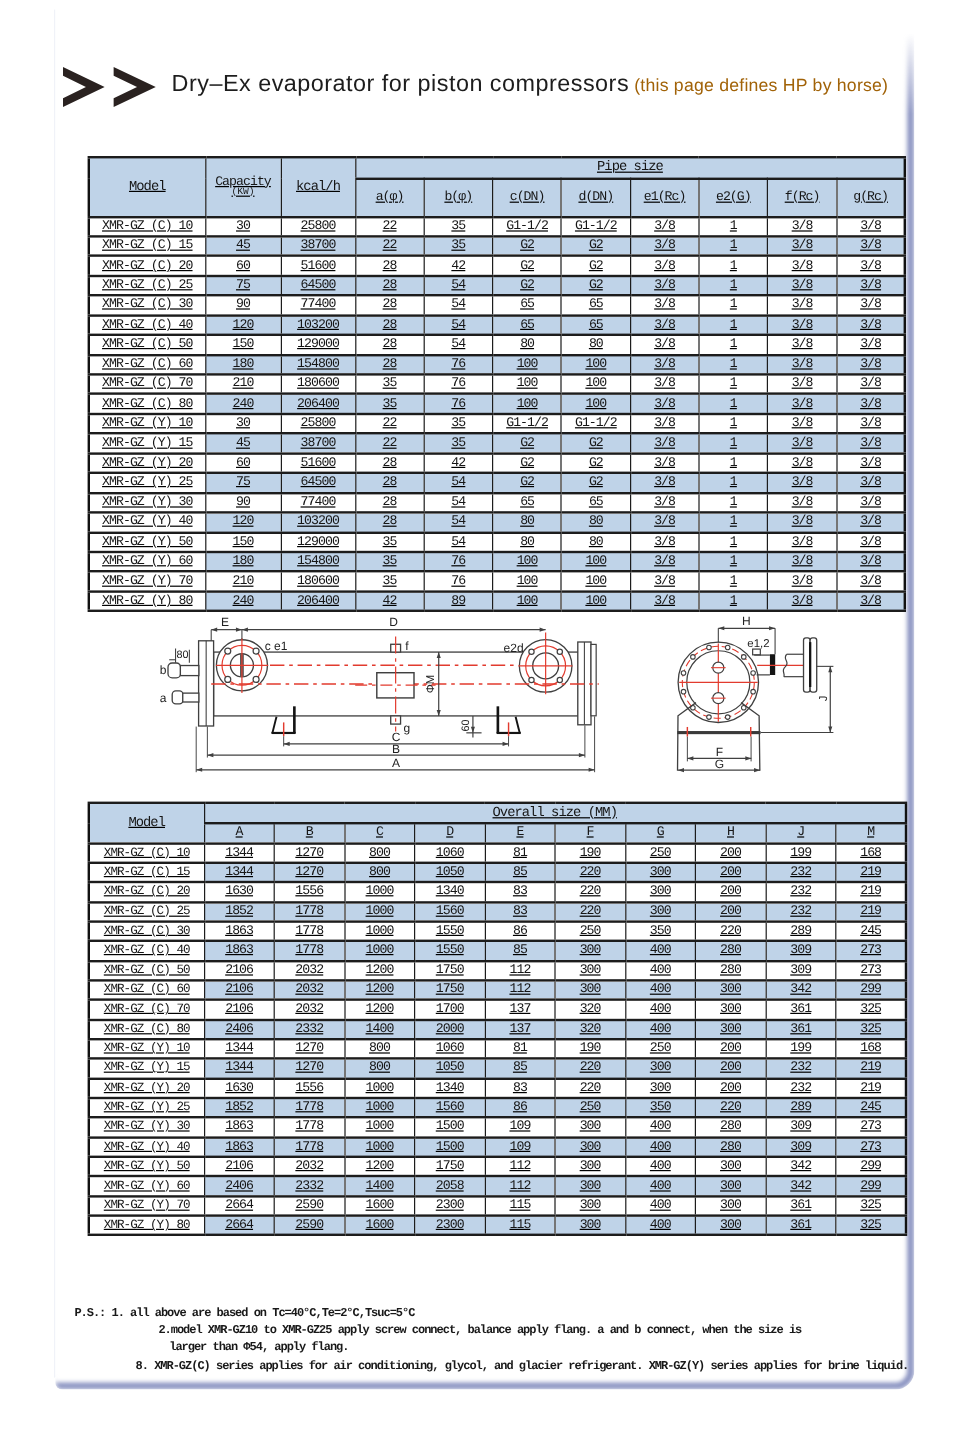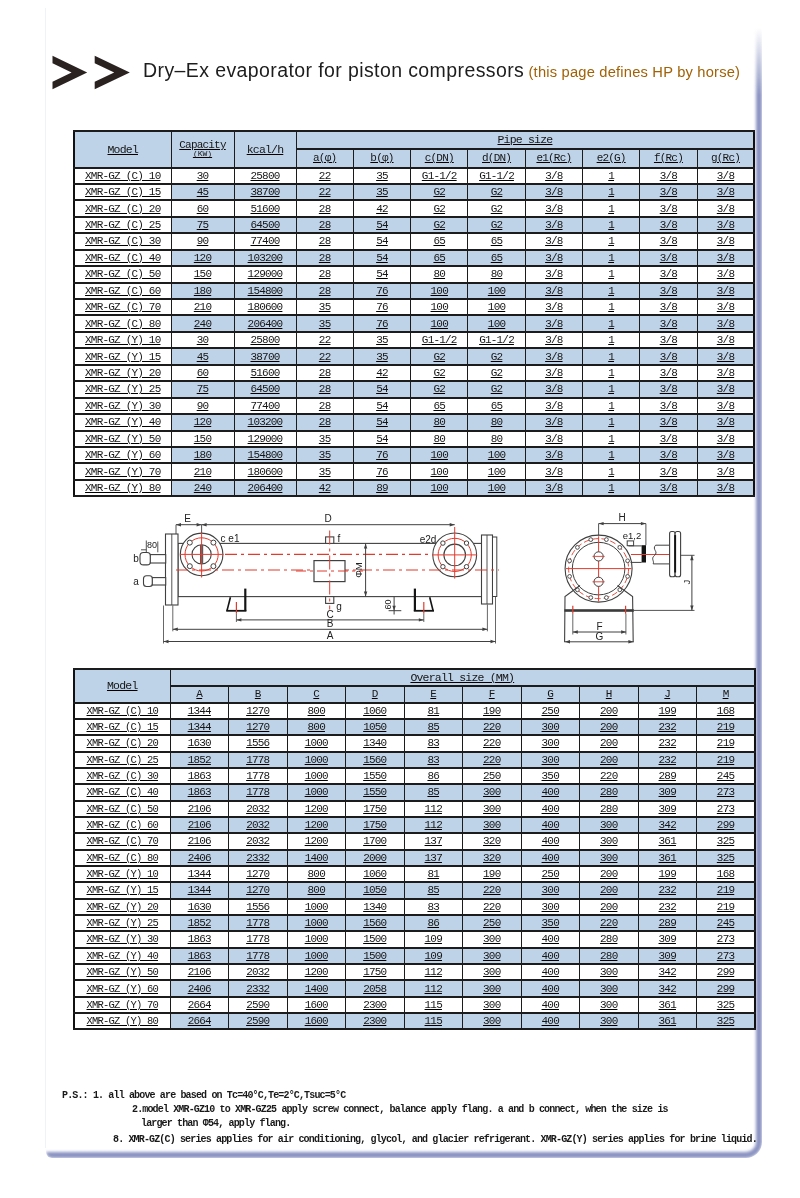--- a/index.html
+++ b/index.html
@@ -42,21 +42,21 @@
 <tbody>
       <tr style="height:17.5px">
         <td rowspan="2" class="hd" style="font-size:11.5px;">Model</td>
         <td rowspan="2" class="hd">
           <div style="font-size:11px;line-height:10px;">Capacity</div>
           <div style="font-size:8px;line-height:8px;letter-spacing:0;">(KW)</div>
         </td>
         <td rowspan="2" class="hd" style="font-size:11.5px;">kcal/h</td>
         <td colspan="8" class="hd" style="font-size:11.5px;">Pipe size</td>
       </tr>
-<tr style="height:19px">
+<tr style="height:32px">
         <td class="hd">a(φ)</td>
         <td class="hd">b(φ)</td>
         <td class="hd">c(DN)</td>
         <td class="hd">d(DN)</td>
         <td class="hd">e1(Rc)</td>
         <td class="hd">e2(G)</td>
         <td class="hd">f(Rc)</td>
         <td class="hd">g(Rc)</td>
       </tr>
 <tr style="height:16.45px">

